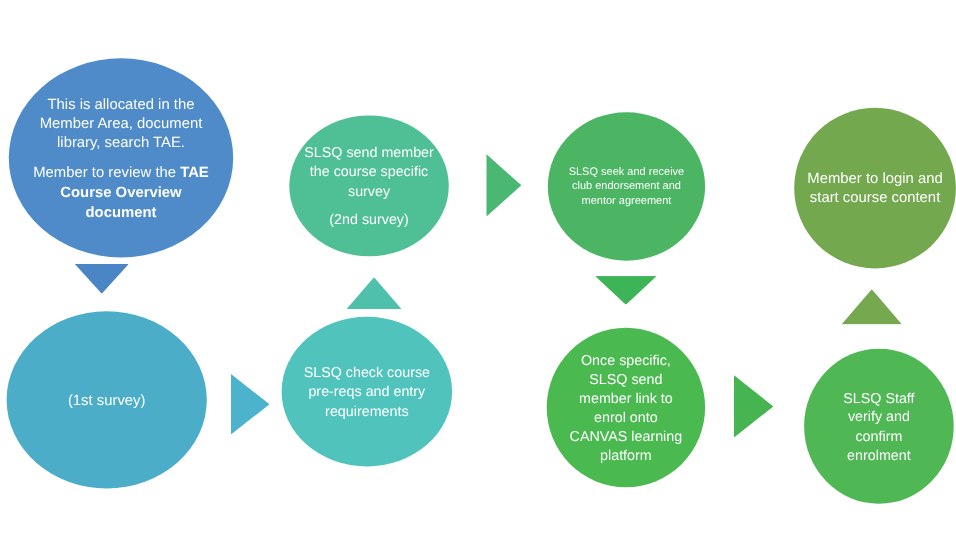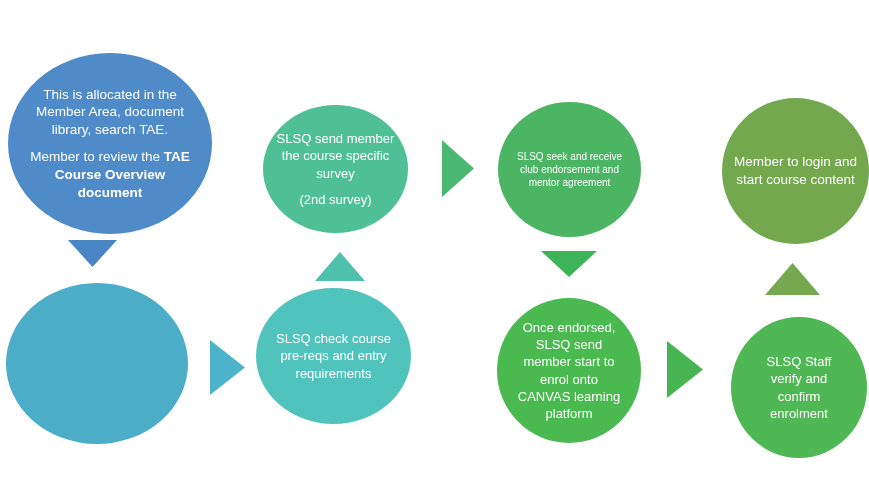--- a/index.html
+++ b/index.html
@@ -59,20 +59,21 @@
     <div class="txt">
       <p>This is allocated in the Member Area, document library, search TAE.</p>
       <p><span>Member to review the </span><span class="b">TAE Course Overview document</span><span></span></p>
     </div>
   </div>
 
   <div class="arr down a0" style="background: rgb(74, 134, 197);"></div>
 
   <div class="ellipse n1" style="background: rgb(76, 173, 201);">
     <div class="txt">
+      <p>(1st survey)</p>
     </div>
   </div>
 
   <div class="arr right a1" style="background: rgb(77, 179, 205);"></div>
 
   <div class="ellipse n2" style="background: rgb(80, 196, 188);">
     <div class="txt">SLSQ check course pre-reqs and entry requirements</div>
   </div>
 
   <div class="arr up a2" style="background: rgb(79, 192, 171);"></div>
@@ -86,21 +87,21 @@
 
   <div class="arr right a3" style="background: rgb(74, 184, 115);"></div>
 
   <div class="ellipse n4" style="background: rgb(75, 181, 100);">
     <div class="txt">SLSQ seek and receive club endorsement  and mentor agreement</div>
   </div>
 
   <div class="arr down a4" style="background: rgb(62, 180, 88);"></div>
 
   <div class="ellipse n5" style="background: rgb(74, 186, 80);">
-    <div class="txt">Once endorsed, SLSQ send member  start to enrol onto CANVAS  learning platform</div>
+    <div class="txt">Once specific, SLSQ send member  link to enrol onto CANVAS  learning platform</div>
   </div>
 
   <div class="arr right a5" style="background: rgb(70, 181, 81);"></div>
 
   <div class="ellipse n6" style="background: rgb(80, 183, 85);">
     <div class="txt">SLSQ Staff verify and confirm enrolment</div>
   </div>
 
   <div class="arr up a6" style="background: rgb(118, 168, 80);"></div>
 

